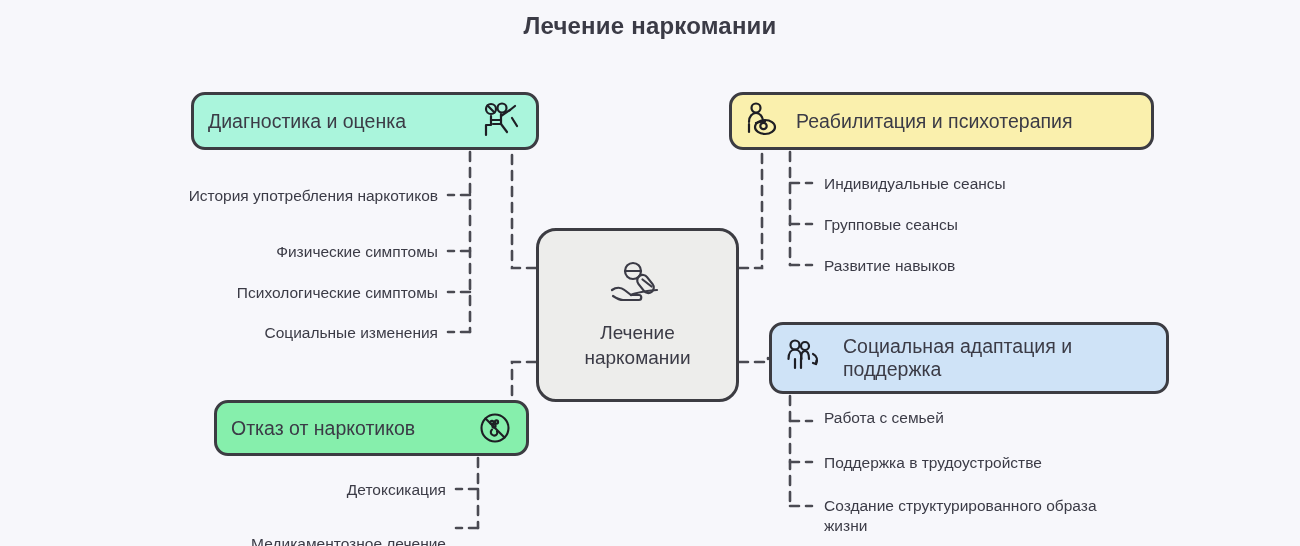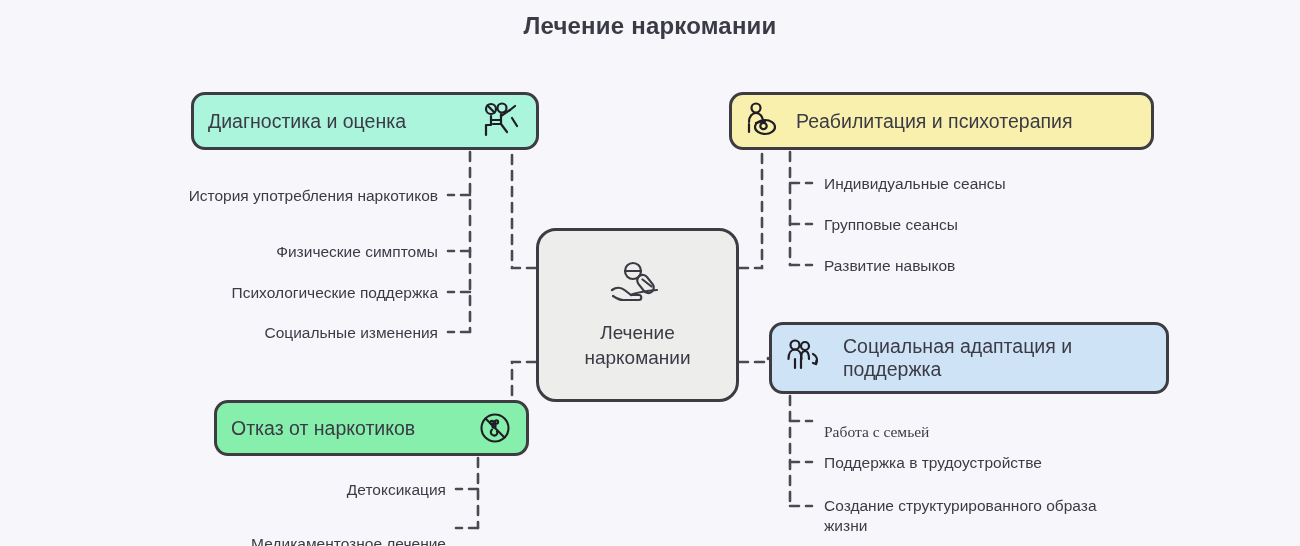--- a/index.html
+++ b/index.html
@@ -222,27 +222,27 @@
         <circle cx="14" cy="11.5" r="1.6"></circle>
         <circle cx="18.5" cy="11" r="1.6"></circle>
         <circle cx="16" cy="15" r="1.6"></circle>
         <path d="M14 18.5 C12 20.5 12.5 24 15.5 24.5 C18.5 25 20 22.5 19 20.5"></path>
       </svg>
     </span>
   </div>
 
   <div class="leaf leaf-right-align" style="left:120px; top:186px; width:318px;">История употребления наркотиков</div>
   <div class="leaf leaf-right-align" style="left:120px; top:242px; width:318px;">Физические симптомы</div>
-  <div class="leaf leaf-right-align" style="left:120px; top:283px; width:318px;">Психологические поддержка</div>
+  <div class="leaf leaf-right-align" style="left:120px; top:283px; width:318px;">Психологические симптомы</div>
   <div class="leaf leaf-right-align" style="left:120px; top:323px; width:318px;">Социальные изменения</div>
 
   <div class="leaf leaf-right-align" style="left:140px; top:480px; width:306px;">Детоксикация</div>
   <div class="leaf leaf-right-align" style="left:140px; top:519px; width:306px;margin-top:15px;">Медикаментозное лечение</div>
 
   <div class="leaf leaf-left-align" style="left:824px; top:174px; width:330px;">Индивидуальные сеансы</div>
   <div class="leaf leaf-left-align" style="left:824px; top:215px; width:330px;">Групповые сеансы</div>
   <div class="leaf leaf-left-align" style="left:824px; top:256px; width:330px;">Развитие навыков</div>
 
-  <div class="leaf leaf-left-align" style="left:824px; top:422px; width:330px;font-family:Liberation Serif, serif;">Работа с семьей</div>
+  <div class="leaf leaf-left-align" style="left:824px; top:408px; width:330px;">Работа с семьей</div>
   <div class="leaf leaf-left-align" style="left:824px; top:453px; width:330px;">Поддержка в трудоустройстве</div>
   <div class="leaf leaf-left-align" style="left:824px; top:496px; width:310px;">Создание структурированного образа жизни</div>
 
 </div>
 
 </body></html>

